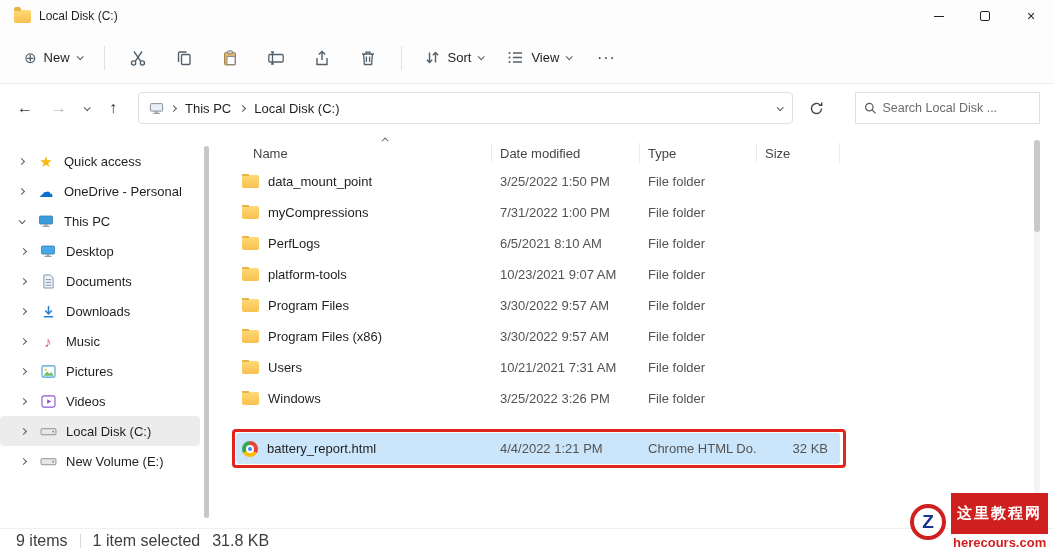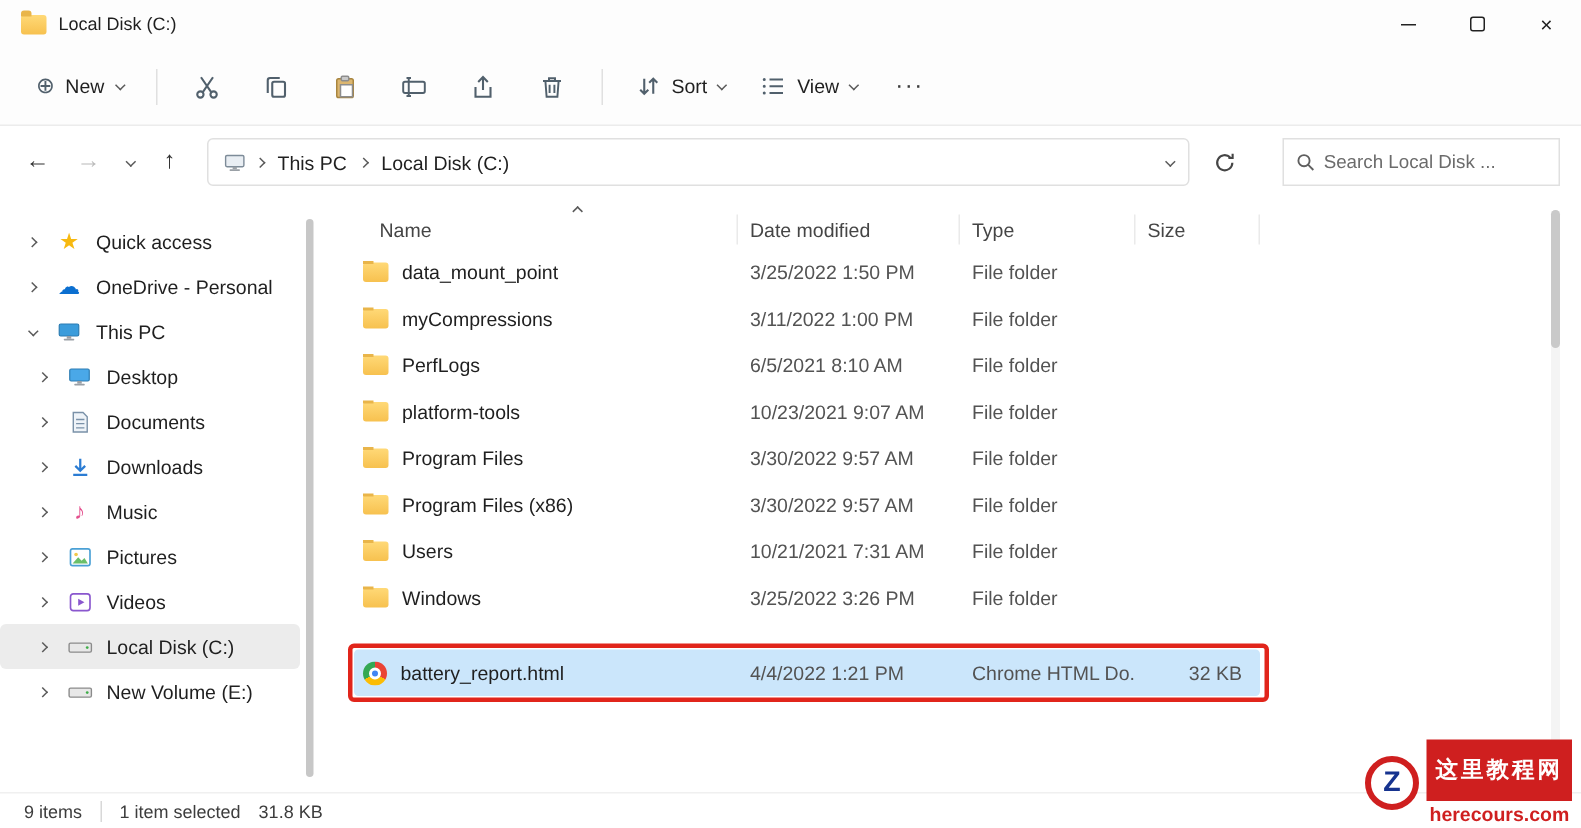--- a/index.html
+++ b/index.html
@@ -57,21 +57,21 @@
     display:flex; align-items:center; padding:0 8px; gap:6px; background:#fff; flex:0 0 auto;margin-left:22px; }
   .searchbox input { border:none; outline:none; width:100%; font-family:"Liberation Sans",sans-serif;
     font-size:12.5px; color:#333; background:transparent; }
   .searchbox input::placeholder { color:#6b6b6b; }
 
   
   .content { position:absolute; top:132px; left:0; right:0; bottom:24px; background:#fff; }
 
   .sidebar { position:absolute; left:0; top:0; bottom:0; width:200px; padding-top:14px; overflow:hidden; }
   .sb-item { display:flex; align-items:center; height:30px; padding-left:14px; gap:8px; border-radius:4px; }
-  .sb-item.child { padding-left:21px; }
+  .sb-item.child { padding-left:16px; }
   .sb-item.selected { background:#ececec; }
   .sb-chev { width:14px; display:flex; justify-content:center; flex:0 0 auto; }
   .sb-ico { width:20px; display:flex; justify-content:center; align-items:center; flex:0 0 auto; font-size:14px; line-height:1; }
   .sb-label { white-space:nowrap; }
   .star-glyph { color:#f7b910; font-size:15px; }
   .cloud-glyph { color:#0b6fd0; font-size:15px; }
   .music-glyph { color:#e4518e; font-size:15px; }
 
   .sb-scrollbar { position:absolute; left:204px; top:14px; width:5px; height:372px;
     background:#c7c7c7; border-radius:3px; }
@@ -97,21 +97,21 @@
     border:3px solid #e1251b; border-radius:4px; pointer-events:none; }
 
   .chrome-ico { position:relative; width:16px; height:16px; border-radius:50%; flex:0 0 auto;
     background:conic-gradient(#ea4335 0deg 120deg, #fbbc05 120deg 240deg, #34a853 240deg 360deg); }
   .chrome-ico::after { content:""; position:absolute; inset:4px; border-radius:50%;
     background:#4285f4; border:2px solid #fff; }
 
   
   .statusbar { position:absolute; left:0; right:0; bottom:0; height:24px; background:#fff;
     border-top:1px solid #f0f0f0; display:flex; align-items:center; padding-left:16px; gap:12px;
-    font-size:12px; color:#3d3d3d; }
+    font-size:16px; color:#3d3d3d; }
   .status-sep { width:1px; height:14px; background:#d8d8d8; }
 
   
   .watermark { position:absolute; right:6px; bottom:2px; display:flex; align-items:center; gap:5px; z-index:9; }
   .wm-logo { width:36px; height:36px; border-radius:50%; border:4px solid #cf1f1f; background:#fff;
     color:#16338f; font-weight:bold; font-size:19px; display:flex; align-items:center; justify-content:center; }
   .wm-col { display:flex; flex-direction:column; align-items:flex-start; gap:1px; }
   .wm-cn { background:#cf1f1f; color:#fff; font-weight:bold; font-size:15px; padding:11px 6px; letter-spacing:2px; }
   .wm-site { color:#cf1f1f; font-size:13px; font-weight:bold; padding-left:2px; }
 </style>
@@ -391,21 +391,21 @@
           </div>
         <div class="cell">3/25/2022 1:50 PM</div>
         <div class="cell">File folder</div>
         <div class="cell size"></div>
       </div>
       <div class="frow">
         <div class="cell name-cell">
             <span class="folder-icon"></span>
             <span>myCompressions</span>
           </div>
-        <div class="cell">3/11/2022 1:00 PM</div>
+        <div class="cell">7/31/2022 1:00 PM</div>
         <div class="cell">File folder</div>
         <div class="cell size"></div>
       </div>
       <div class="frow">
         <div class="cell name-cell">
             <span class="folder-icon"></span>
             <span>PerfLogs</span>
           </div>
         <div class="cell">6/5/2021 8:10 AM</div>
         <div class="cell">File folder</div>

